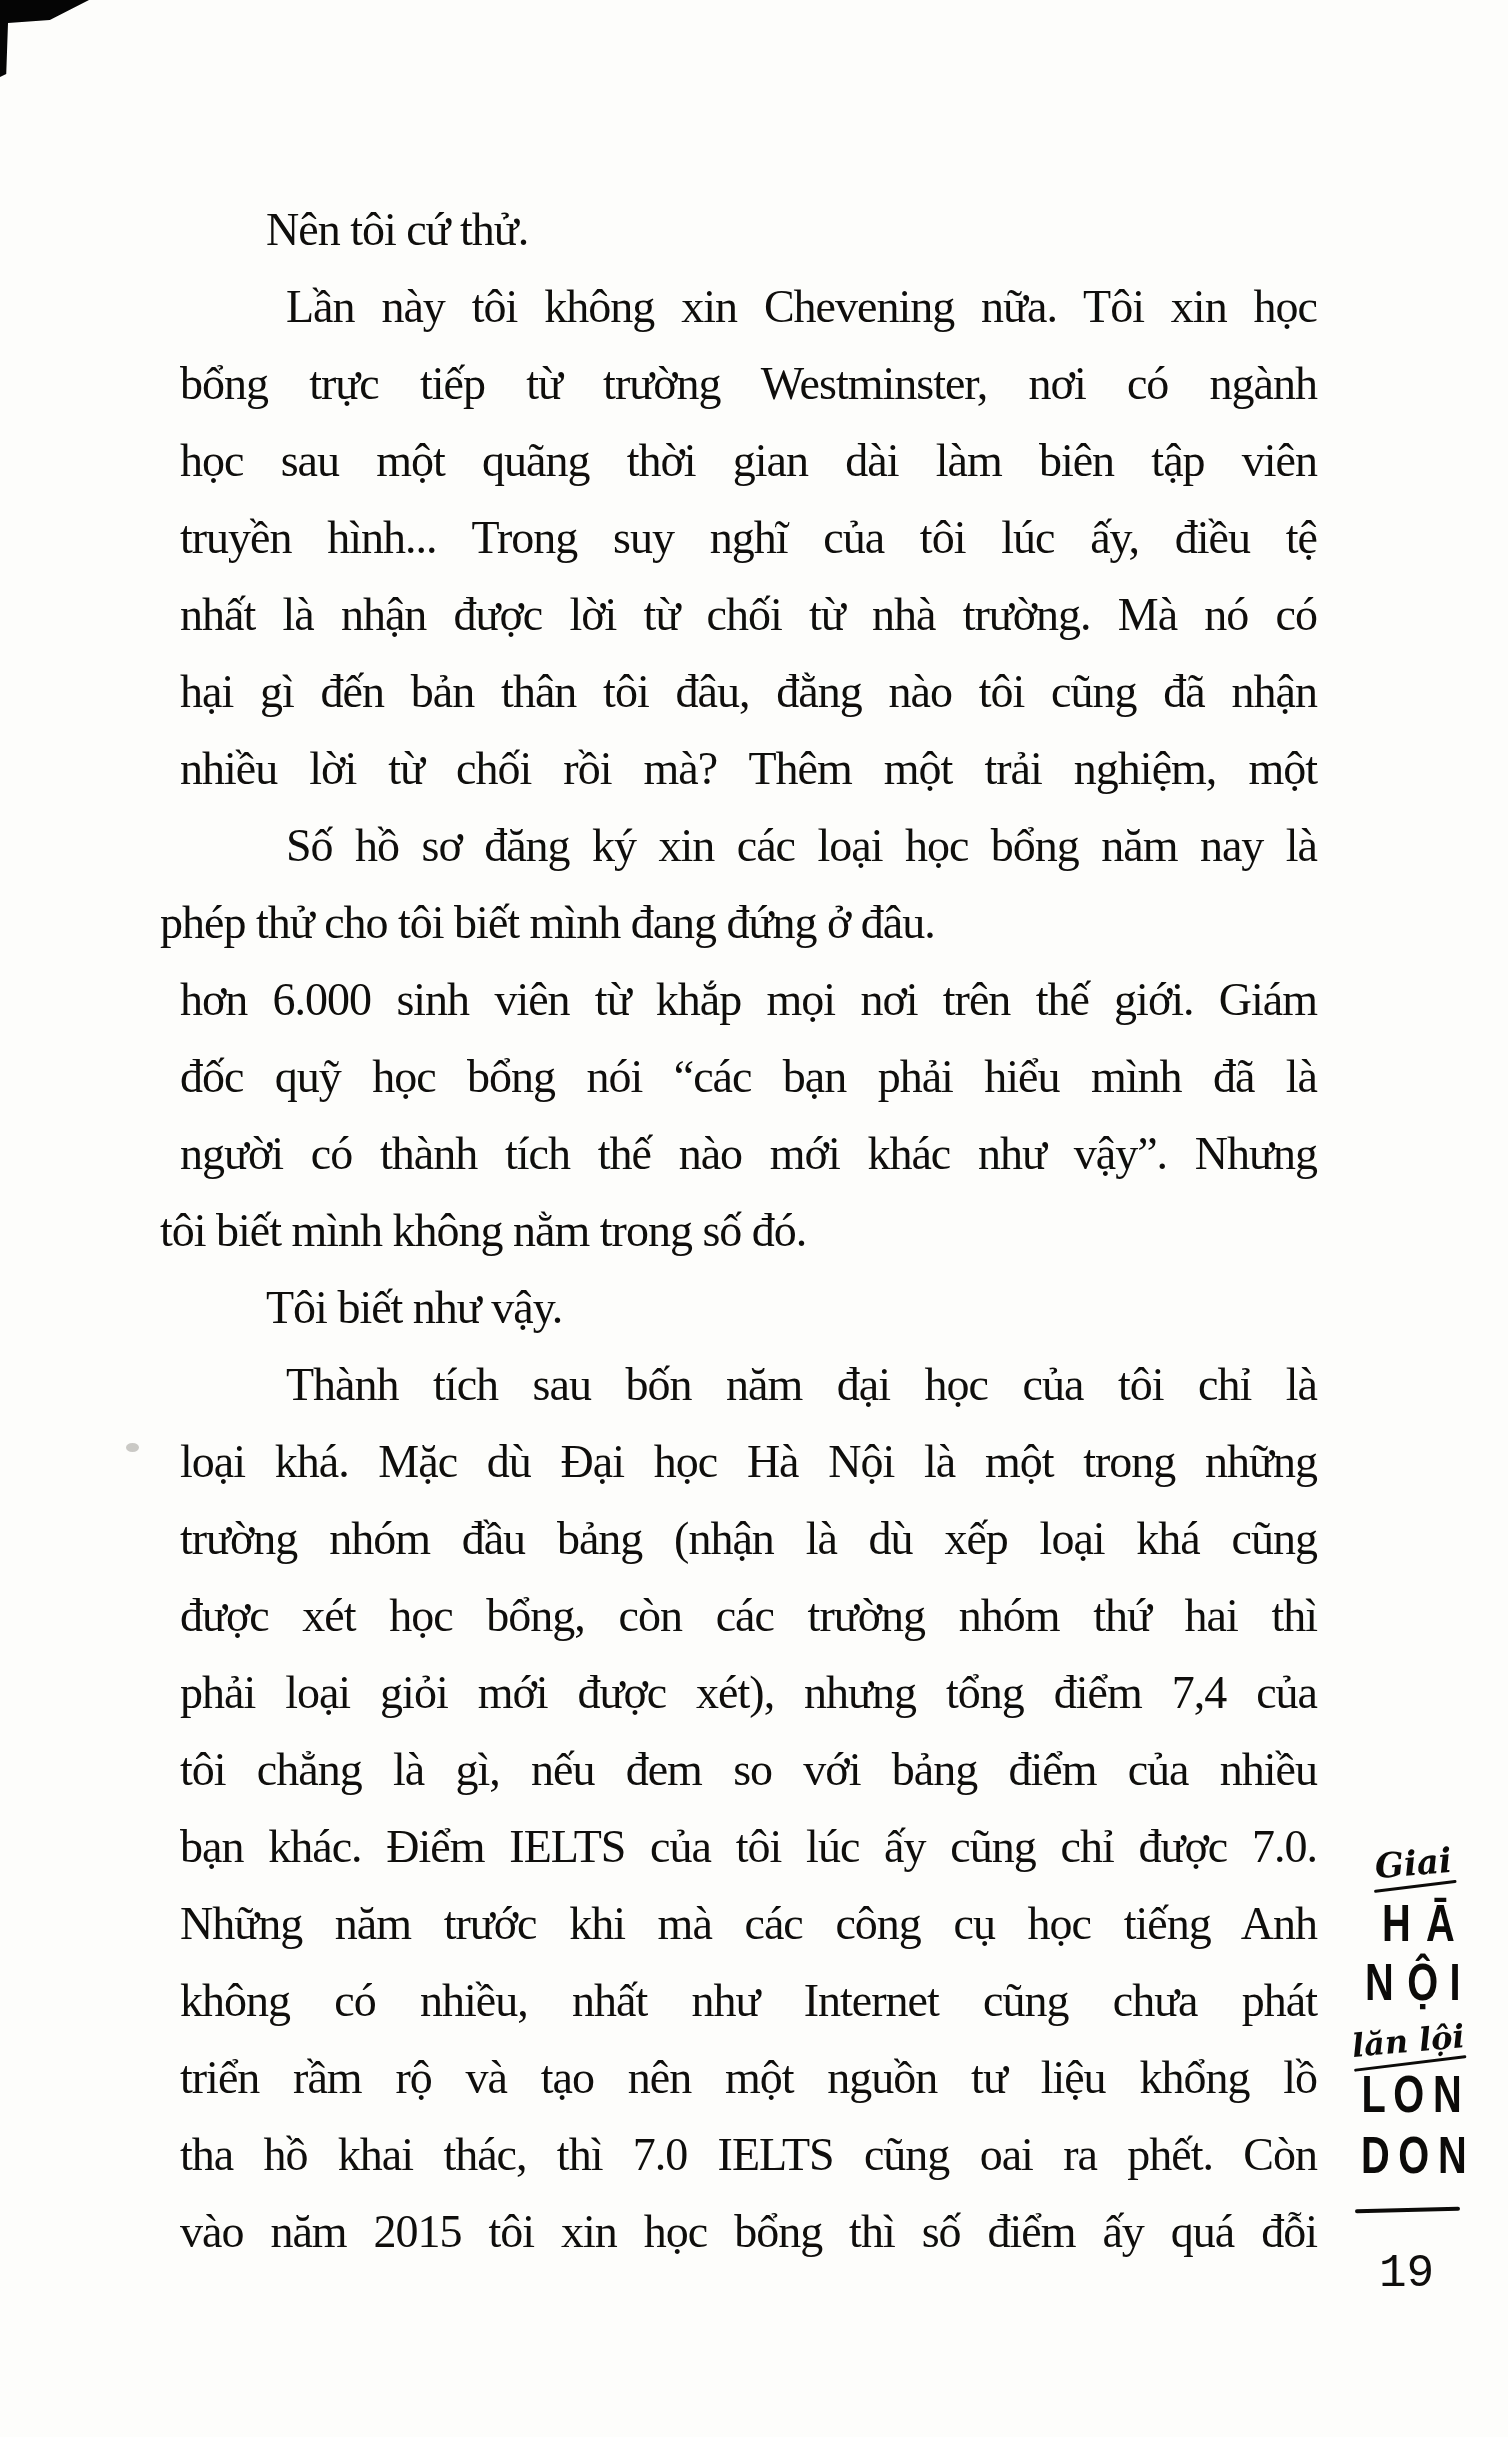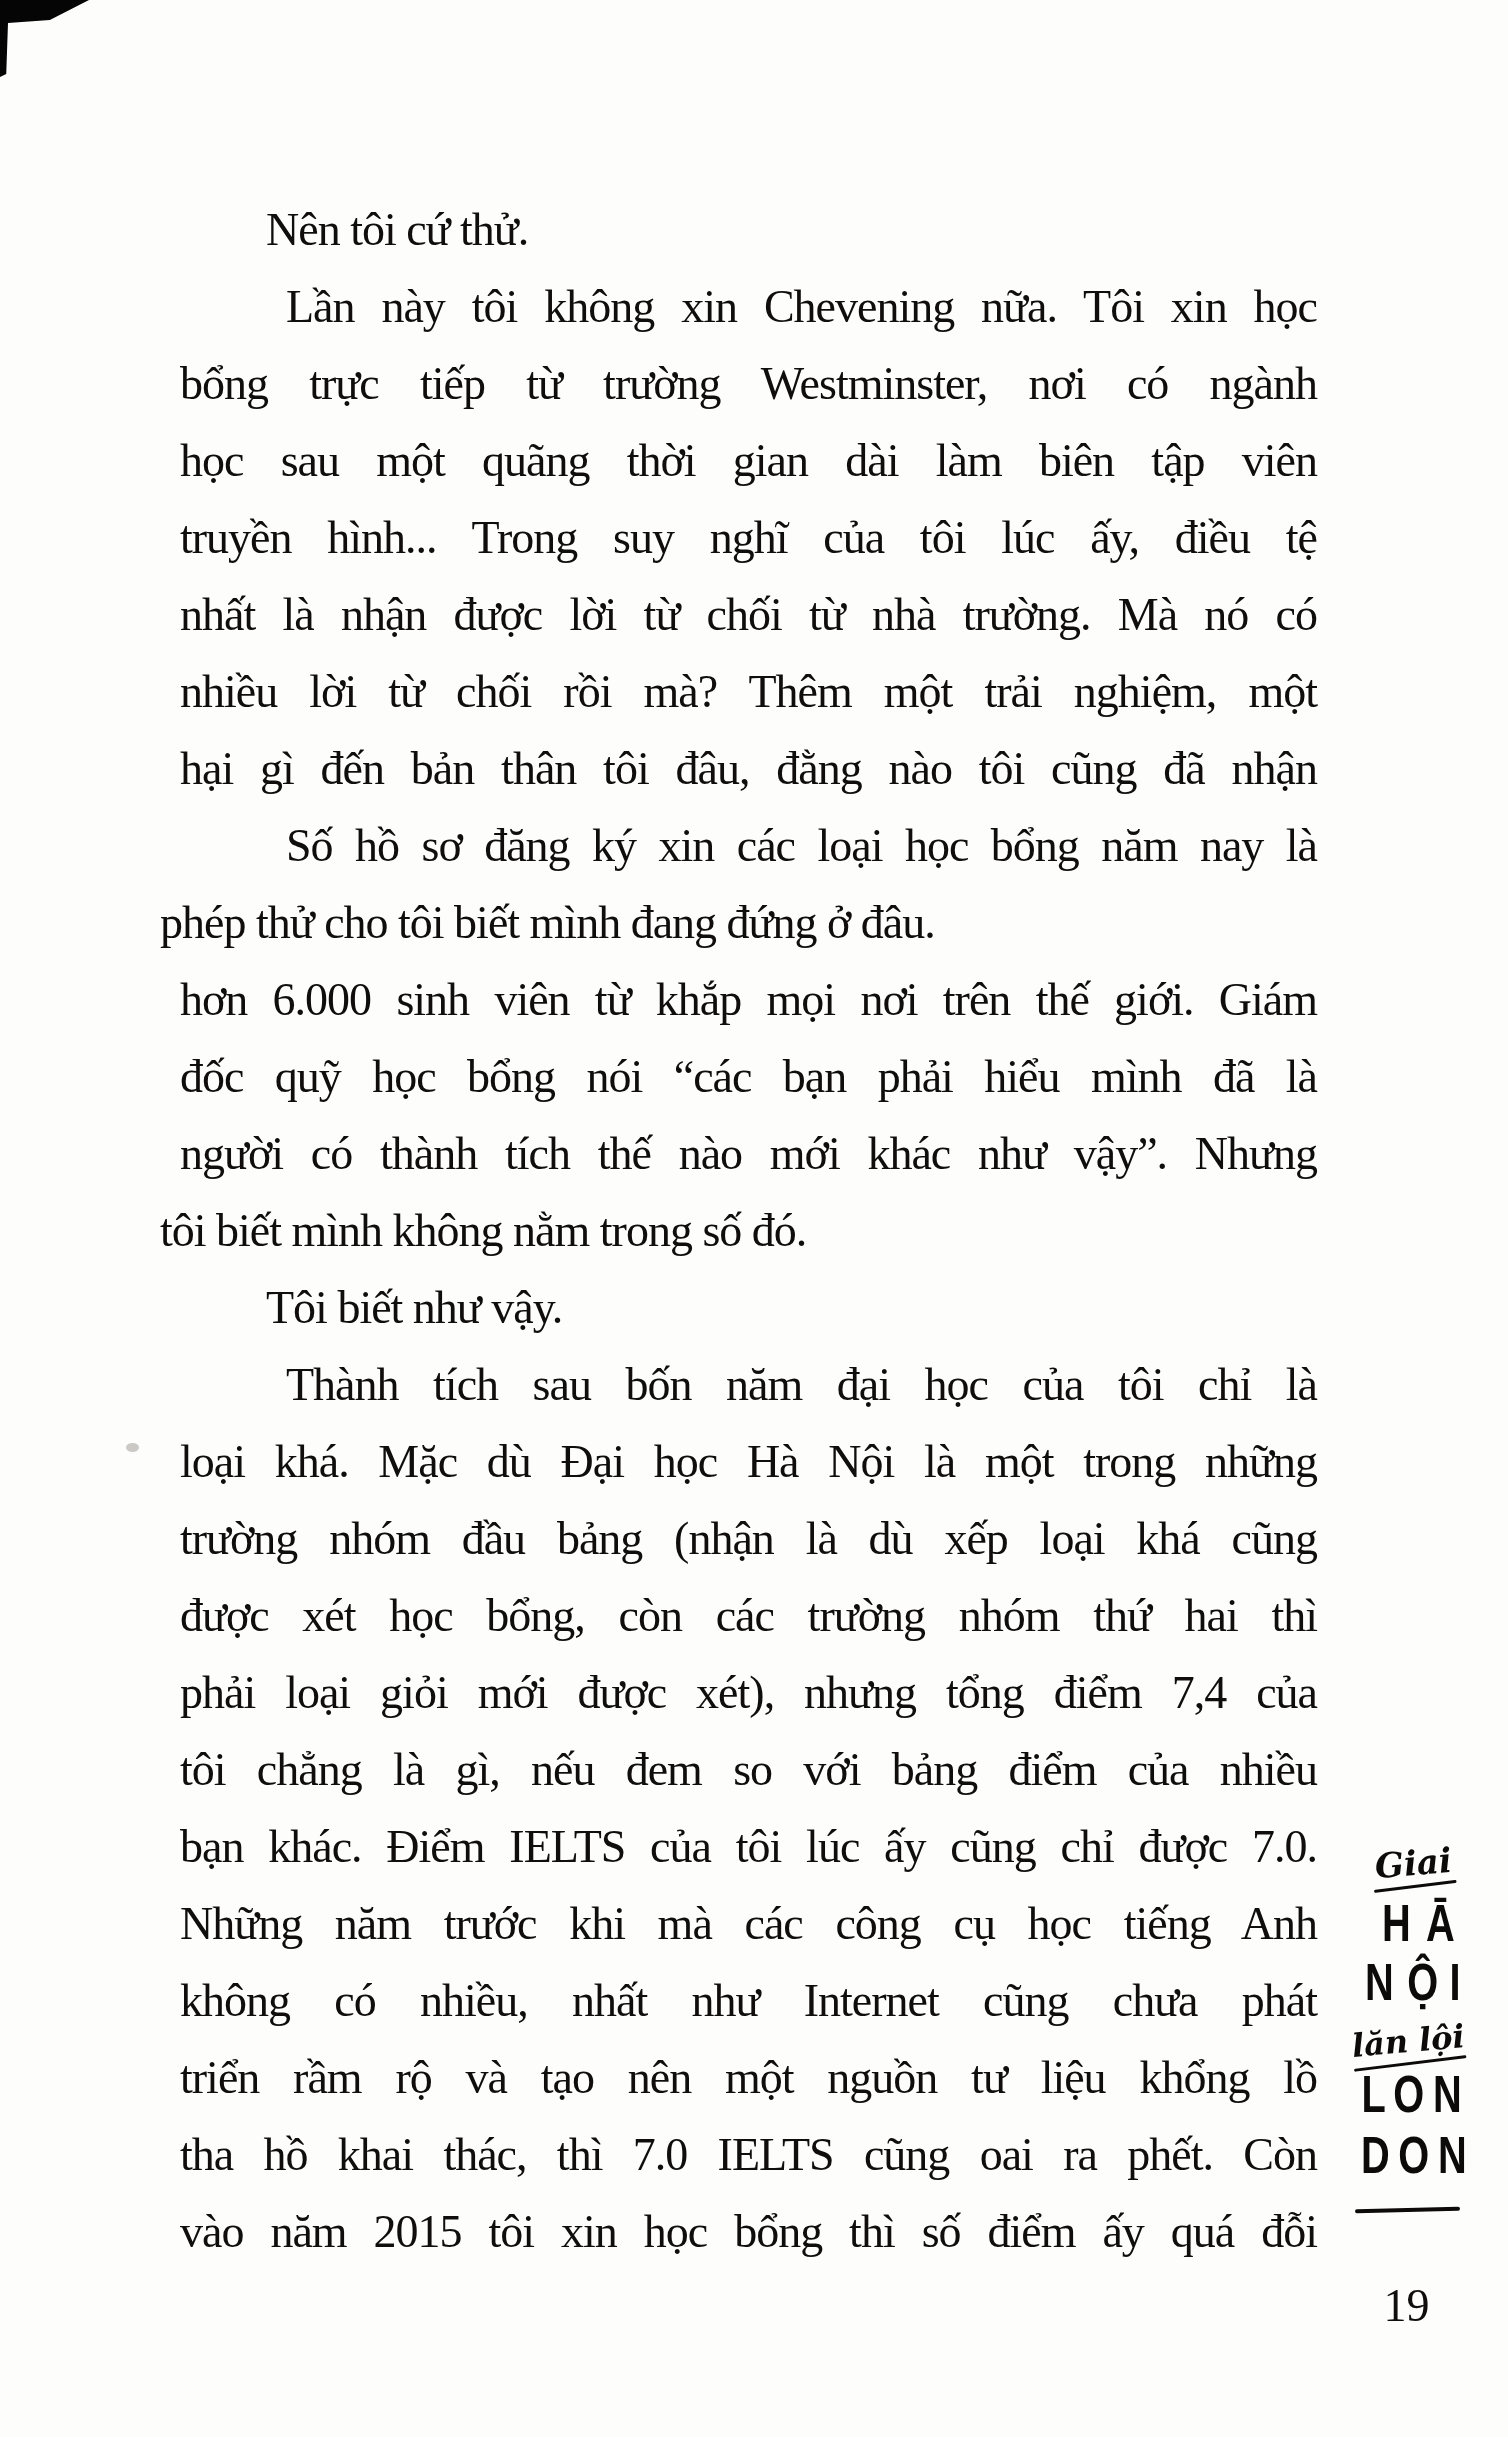--- a/index.html
+++ b/index.html
@@ -103,44 +103,43 @@
     width: 105px; height: 4px;
     background: #0c0b09;
     border-radius: 2.4px;
     transform: rotate(-1.5deg);
   }
   .page-number {
     position: absolute;
     left: 12px; top: 414px;
     width: 105px;
     text-align: center;
-    font-family: Liberation Serif, serif;
+    font-family: Liberation Mono, monospace;
     font-size: 46px;
     line-height: 46px;
     color: #0f0e0c;
-    margin-top: 32px;
   }
 </style>
 </head>
 <body>
 
 <div class="page">
 
   <div class="corner-smudge"></div>
   <div class="artifact-dot"></div>
 
   <div class="body-text" id="bodyText">
       <div class="line ind">Nên tôi cứ thử.</div>
       <div class="line just ind">Lần này tôi không xin Chevening nữa. Tôi xin học</div>
       <div class="line just">bổng trực tiếp từ trường Westminster, nơi có ngành</div>
       <div class="line just">học sau một quãng thời gian dài làm biên tập viên</div>
       <div class="line just">truyền hình... Trong suy nghĩ của tôi lúc ấy, điều tệ</div>
       <div class="line just">nhất là nhận được lời từ chối từ nhà trường. Mà nó có</div>
+      <div class="line just">hại gì đến bản thân tôi đâu, đằng nào tôi cũng đã nhận</div>
       <div class="line just">nhiều lời từ chối rồi mà? Thêm một trải nghiệm, một</div>
-      <div class="line just">hại gì đến bản thân tôi đâu, đằng nào tôi cũng đã nhận</div>
       <div class="line just ind">Số hồ sơ đăng ký xin các loại học bổng năm nay là</div>
       <div class="line">phép thử cho tôi biết mình đang đứng ở đâu.</div>
       <div class="line just">hơn 6.000 sinh viên từ khắp mọi nơi trên thế giới. Giám</div>
       <div class="line just">đốc quỹ học bổng nói “các bạn phải hiểu mình đã là</div>
       <div class="line just">người có thành tích thế nào mới khác như vậy”. Nhưng</div>
       <div class="line">tôi biết mình không nằm trong số đó.</div>
       <div class="line ind">Tôi biết như vậy.</div>
       <div class="line just ind">Thành tích sau bốn năm đại học của tôi chỉ là</div>
       <div class="line just">loại khá. Mặc dù Đại học Hà Nội là một trong những</div>
       <div class="line just">trường nhóm đầu bảng (nhận là dù xếp loại khá cũng</div>

